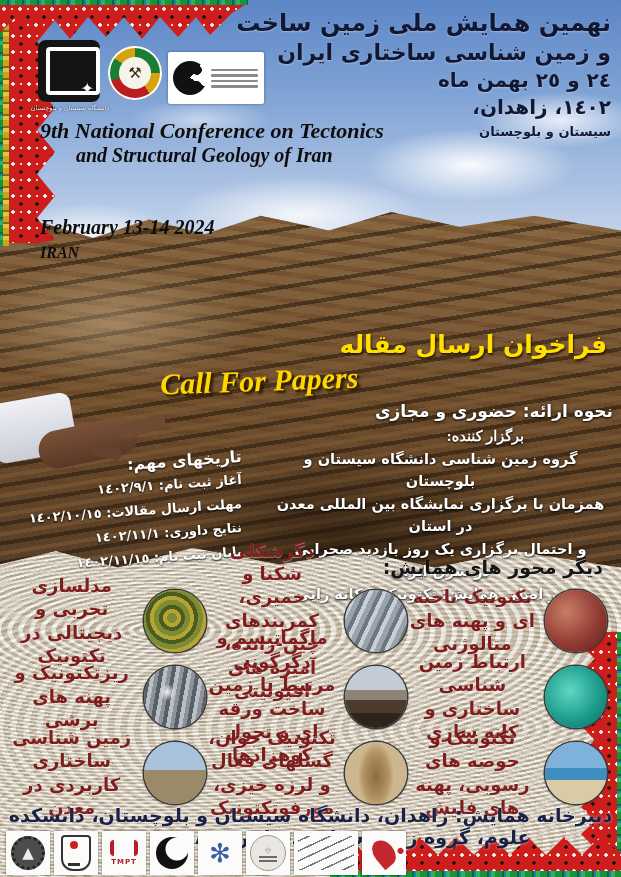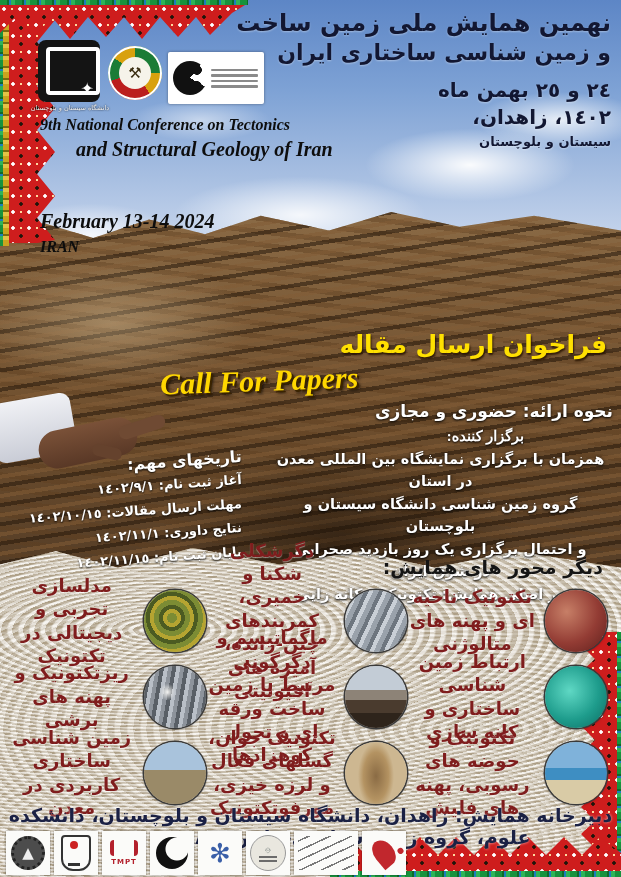--- a/index.html
+++ b/index.html
@@ -61,26 +61,26 @@
     clip-path:polygon(14px 0,36px 0,36px 245px,14px 245px,0 229px,14px 216px,0 202px,14px 189px,0 175px,14px 162px,0 148px,14px 135px,0 121px,14px 108px,0 94px,14px 81px,0 67px,14px 54px,0 40px,14px 27px,0 13px);}
   .bb-red{left:330px;bottom:6px;width:291px;height:36px;
     clip-path:polygon(0 36px,0 20px,18px 2px,36px 20px,54px 2px,72px 20px,90px 2px,108px 20px,126px 2px,144px 20px,162px 2px,180px 20px,198px 2px,216px 20px,234px 2px,252px 20px,270px 2px,291px 18px,291px 36px);}
   .bb-green{left:330px;right:0;bottom:0;height:6px;}
 
   
   .fa-title{right:10px;top:8px;width:400px;direction:rtl;text-align:right;color:#121732;
     text-shadow:0 1px 2px rgba(255,255,255,.35);}
   .fa-title .l1{font-size:24px;font-weight:bold;line-height:30px;}
   .fa-title .l2{font-size:22px;font-weight:bold;line-height:29px;}
-  .fa-title .l3{font-size:20px;font-weight:bold;line-height:27px;margin-top:10px;}
+  .fa-title .l3{font-size:20px;font-weight:bold;line-height:27px;}
   .fa-title .l4{font-size:20px;font-weight:bold;line-height:27px;}
   .fa-title .l5{font-size:13px;font-weight:bold;line-height:22px;}
   .en-title{left:40px;top:112px;width:380px;color:#0d0d0d;
     font-family:"Liberation Serif",serif;font-style:italic;font-weight:bold;}
-  .en-title .e1{font-size:16px;line-height:25px;}
+  .en-title .e1{font-size:22px;line-height:25px;margin-top:6px;}
   .en-title .e2{font-size:20px;line-height:25px;margin-left:36px;}
   .en-title .e3{font-size:20px;line-height:30px;margin-top:44px;}
   .en-title .e4{font-size:15px;line-height:22px;}
   .en-title .e5{font-size:16px;line-height:22px;}
 
   
   .logo-uni{left:38px;top:40px;width:62px;height:62px;background:#141414;border-radius:8px;}
   .logo-uni .inner{position:absolute;left:8px;top:7px;width:46px;height:40px;border:4px solid #fff;border-radius:4px;}
   .logo-uni .star{position:absolute;right:6px;bottom:4px;color:#fff;font-size:16px;}
   .logo-uni-cap{left:30px;top:104px;width:80px;text-align:center;color:#f2f2f2;font-size:6.5px;direction:rtl;
@@ -224,22 +224,22 @@
     <div class="e3">February 13-14 2024</div>
     <div class="e5">IRAN</div>
   </div>
 
   <div class="abs cfp-fa">فراخوان ارسال مقاله</div>
   <div class="abs cfp-en">Call For Papers</div>
 
   <div class="abs details">
     <div class="d0">نحوه ارائه: حضوری و مجازی</div>
     <div class="dl d1">برگزار کننده:</div>
+    <div class="dl">گروه زمین شناسی دانشگاه سیستان و بلوچستان</div>
     <div class="dl">همزمان با برگزاری نمایشگاه بین المللی معدن در استان</div>
-    <div class="dl">گروه زمین شناسی دانشگاه سیستان و بلوچستان</div>
     <div class="dl">و احتمال برگزاری یک روز بازدید صحرایی</div>
     <div class="dl">در شرق ایران</div>
     <div class="dl">محور اصلی همایش: تکتونیک و کانه زایی</div>
   </div>
 
   <div class="abs dates">
     <div class="dt">تاریخهای مهم:</div>
     <div class="di">آغاز ثبت نام: ١٤٠٢/٩/١</div>
     <div class="di">مهلت ارسال مقالات: ١٤٠٢/١٠/١٥</div>
     <div class="di">نتایج داوری: ١٤٠٢/١١/١</div>

